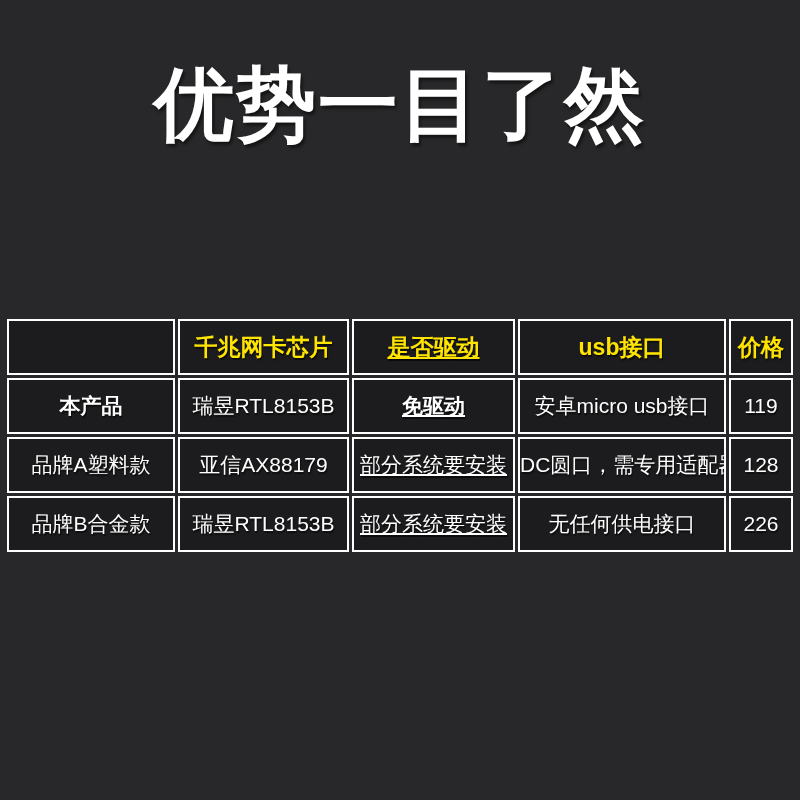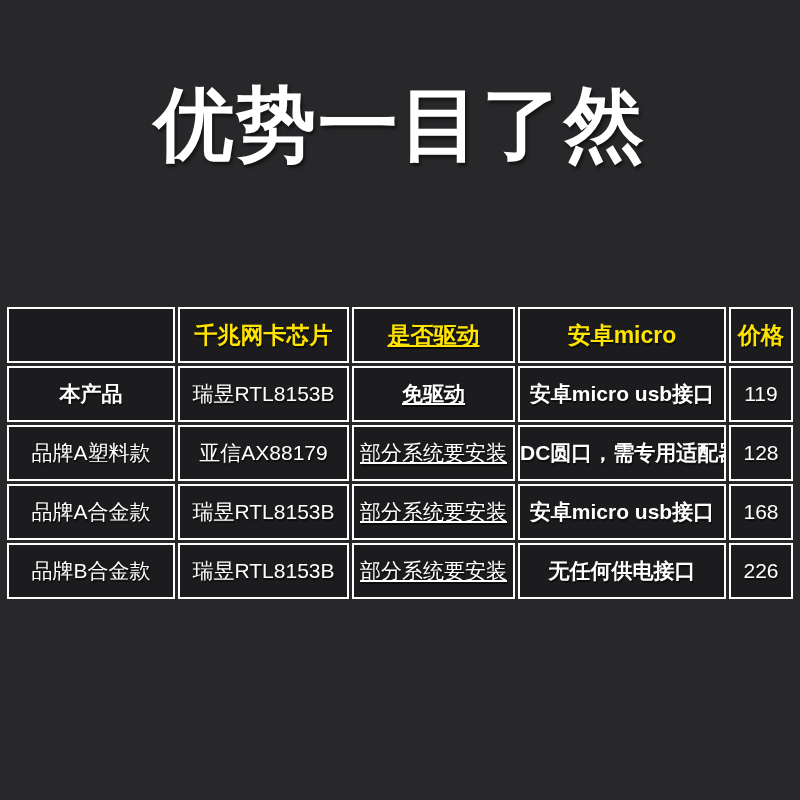--- a/index.html
+++ b/index.html
@@ -9,32 +9,32 @@
   body {
     width: 800px;
     height: 800px;
     background: #28282a;
     overflow: hidden;
     position: relative;
     font-family: "Liberation Sans", sans-serif;
   }
   .title {
     margin: 0;
-    padding-top: 72px;
+    padding-top: 52px;
     text-align: center;
     color: #ffffff;
     font-size: 80px;
     font-weight: 900;
     letter-spacing: 2px;
     text-shadow: 2px 3px 3px rgba(0,0,0,0.5);
   }
   table.cmp {
     position: absolute;
     left: 4px;
-    top: 304px;
+    top: 316px;
     width: 792px;
     table-layout: fixed;
     border-collapse: separate;
     border-spacing: 3px;
   }
   table.cmp th, table.cmp td {
     box-sizing: border-box;
     border: 2px solid #ffffff;
     background: #1c1c1e;
     height: 56px;
@@ -46,21 +46,21 @@
     overflow: hidden;
     white-space: nowrap;
   }
   table.cmp th {
     color: #ffe400;
     font-size: 23px;
     font-weight: 700;
   }
   th.align-left, td.align-left { text-align: left; }
   th.pad-driver, td.pad-driver { padding-left: 17px; text-decoration: underline; }
-  th.pad-power, td.pad-power { padding-left: 9px; font-weight: bold; }
+  th.pad-power, td.pad-power { padding-left: 9px; }
   td.cell-name {
     text-align: left;
     padding-left: 28px;
     font-size: 22px;
   }
   .emph { font-weight: 700; }
   td.cell-price {
     color: #e51414;
     font-weight: 400;
     font-size: 26px;
@@ -83,47 +83,40 @@
     <col style="width:171px">
     <col style="width:163px">
     <col style="width:208px">
     <col style="width:64px">
   </colgroup>
   <thead>
     <tr>
       <th></th>
       <th>千兆网卡芯片</th>
       <th class="align-left pad-driver">是否驱动</th>
-      <th class="align-left pad-power">安卓micro</th>
+      <th class="align-left pad-power">usb接口</th>
       <th>价格</th>
     </tr>
   </thead>
   <tbody>
     <tr>
       <td class="cell-name emph">本产品</td>
       <td class="cell-chip">瑞昱RTL8153B</td>
       <td class="cell-driver align-left pad-driver emph">免驱动</td>
       <td class="cell-power align-left pad-power">安卓micro usb接口</td>
       <td class="cell-price">119</td>
     </tr>
     <tr>
       <td class="cell-name">品牌A塑料款</td>
       <td class="cell-chip">亚信AX88179</td>
       <td class="cell-driver align-left pad-driver">部分系统要安装</td>
       <td class="cell-power align-left pad-power">DC圆口，需专用适配器</td>
       <td class="cell-price">128</td>
     </tr>
     <tr>
-      <td class="cell-name">品牌A合金款</td>
-      <td class="cell-chip">瑞昱RTL8153B</td>
-      <td class="cell-driver align-left pad-driver">部分系统要安装</td>
-      <td class="cell-power align-left pad-power">安卓micro usb接口</td>
-      <td class="cell-price">168</td>
-    </tr>
-    <tr>
       <td class="cell-name">品牌B合金款</td>
       <td class="cell-chip">瑞昱RTL8153B</td>
       <td class="cell-driver align-left pad-driver">部分系统要安装</td>
       <td class="cell-power align-left pad-power">无任何供电接口</td>
       <td class="cell-price">226</td>
     </tr>
   </tbody>
 </table>
 
 </body></html>

